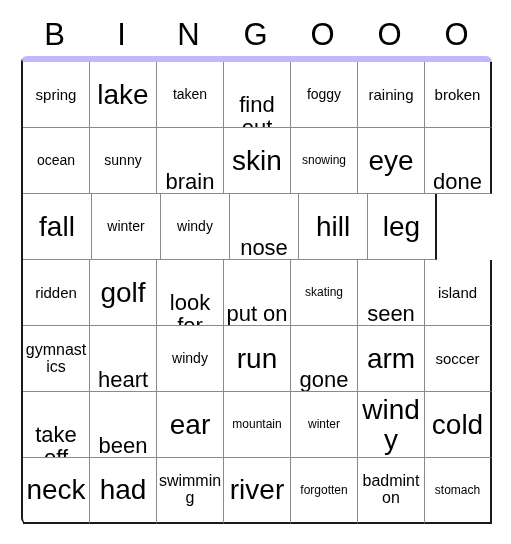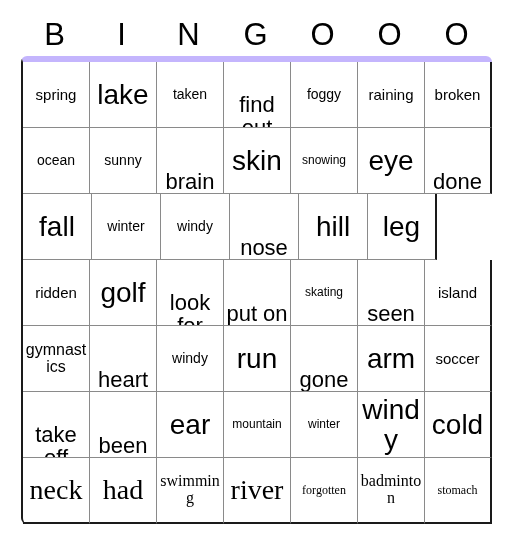--- a/index.html
+++ b/index.html
@@ -62,21 +62,21 @@
     align-items: center;
     justify-content: center;
     text-align: center;
     padding: 0 1px;
     box-sizing: content-box;
     overflow: hidden;
   }
   
   .grid-row .cell { border-right-color: #8a8a8a; border-bottom-color: #8a8a8a; border-right-width: 1px; border-bottom-width: 1px; width: 66px; height: 65px; }
   .grid-row .cell:last-child { border-right: 2px solid #1a1a1a; width: 65px; }
-  .grid-row:last-child .cell { border-bottom: 2px solid #1a1a1a; height: 64px; font-family: Liberation Serif, serif; }
+  .grid-row:last-child .cell { border-bottom: 2px solid #1a1a1a; height: 64px; }
 
   .cell-text {
     display: block;
     width: 100%;
     line-height: 1.04;
     word-break: break-word;
   }
   .s-xl { font-size: 28px; }
   .s-lg { font-size: 22px; margin-top: 44px; }
   .s-md { font-size: 14px; }

